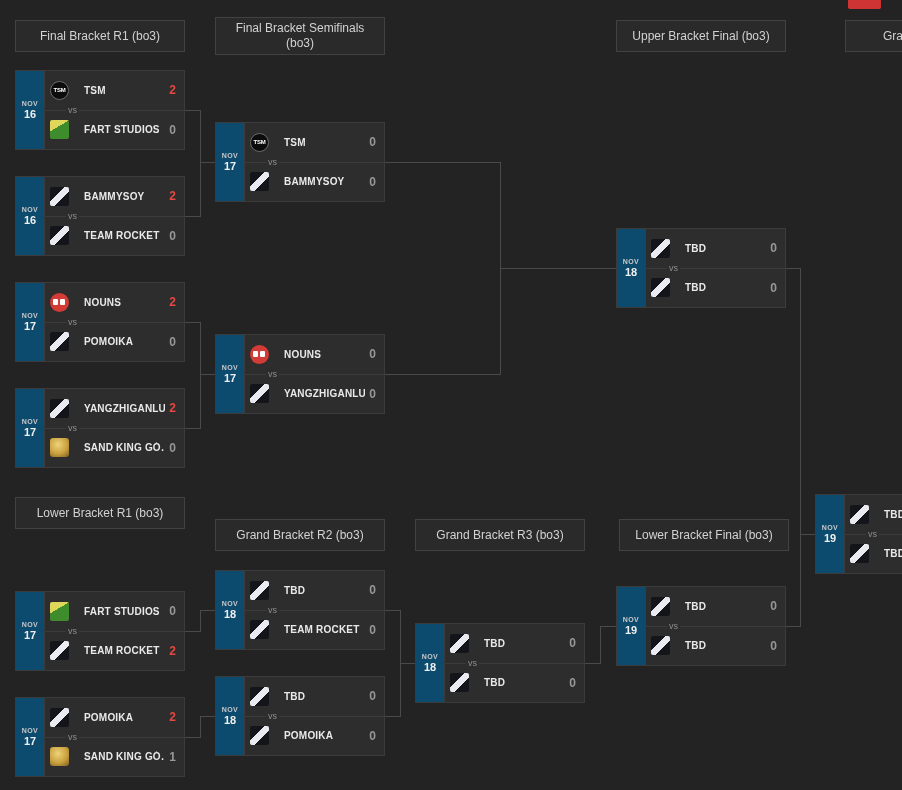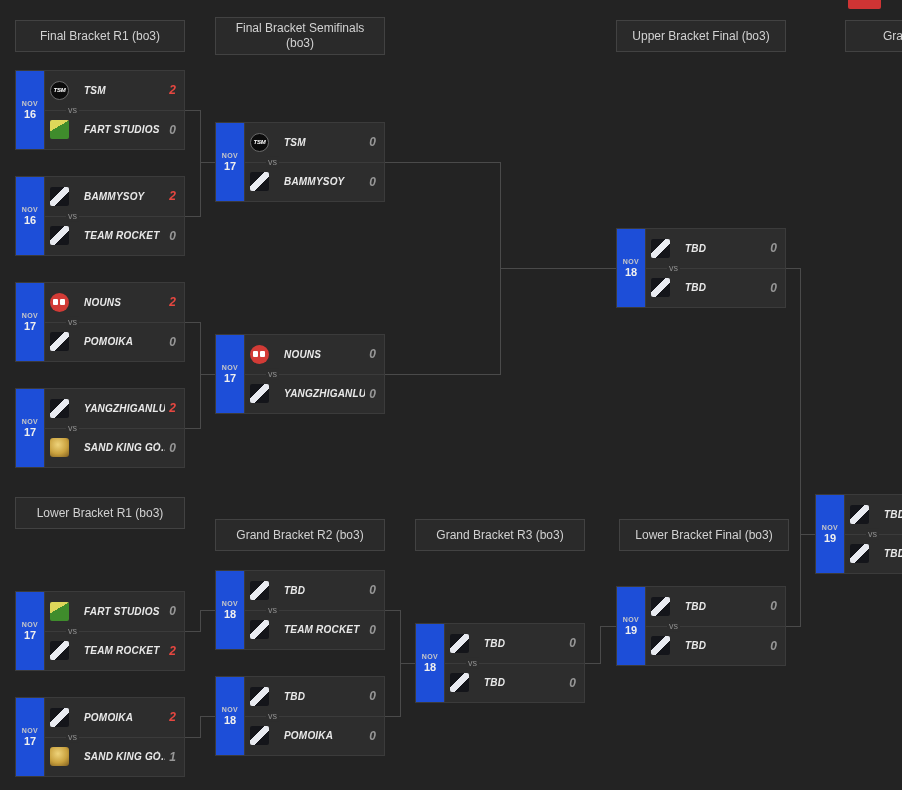--- a/index.html
+++ b/index.html
@@ -17,27 +17,27 @@
   
   .ln{position:absolute;background:#4a4a4a;}
   .ln.h{height:1px;}
   .ln.v{width:1px;}
   
   .match{
     position:absolute;width:170px;height:80px;display:flex;box-sizing:border-box;
     background:#2d2d2d;border:1px solid #3b3b3b;
   }
   .mdate{
-    width:28px;flex:0 0 28px;background:#1d4ed8;border-right:1px solid #3b3b3b;
+    width:28px;flex:0 0 28px;background:#0c4a6e;border-right:1px solid #3b3b3b;
     display:flex;flex-direction:column;align-items:center;justify-content:center;gap:1px;
   }
   .mdate .mon{font-size:7px;font-weight:700;color:#c8c8c8;letter-spacing:.4px;}
   .mdate .day{font-size:11px;font-weight:700;color:#efefef;}
   .mrows{flex:1;position:relative;display:flex;flex-direction:column;min-width:0;}
-  .team{flex:1;display:flex;align-items:center;padding:0 8px 0 5px;min-width:0;font-style:italic;}
+  .team{flex:1;display:flex;align-items:center;padding:0 8px 0 5px;min-width:0;}
   .team.t{border-bottom:1px solid #3b3b3b;}
   .logo{width:19px;height:19px;flex:0 0 19px;margin-right:15px;position:relative;border-radius:2px;}
   .tname{flex:1 1 auto;font-size:10px;font-weight:700;color:#e9e9e9;letter-spacing:.2px;white-space:nowrap;overflow:hidden;}
   .score{font-size:12px;font-weight:700;color:#979797;margin-left:4px;}
   .team[data-win="true"] .score{color:#e64740;}
   .vs{
     position:absolute;left:21px;top:50%;transform:translateY(-50%);
     font-size:9px;color:#8d8d8d;background:#2d2d2d;padding:1px 2px;line-height:1;
   }
   

